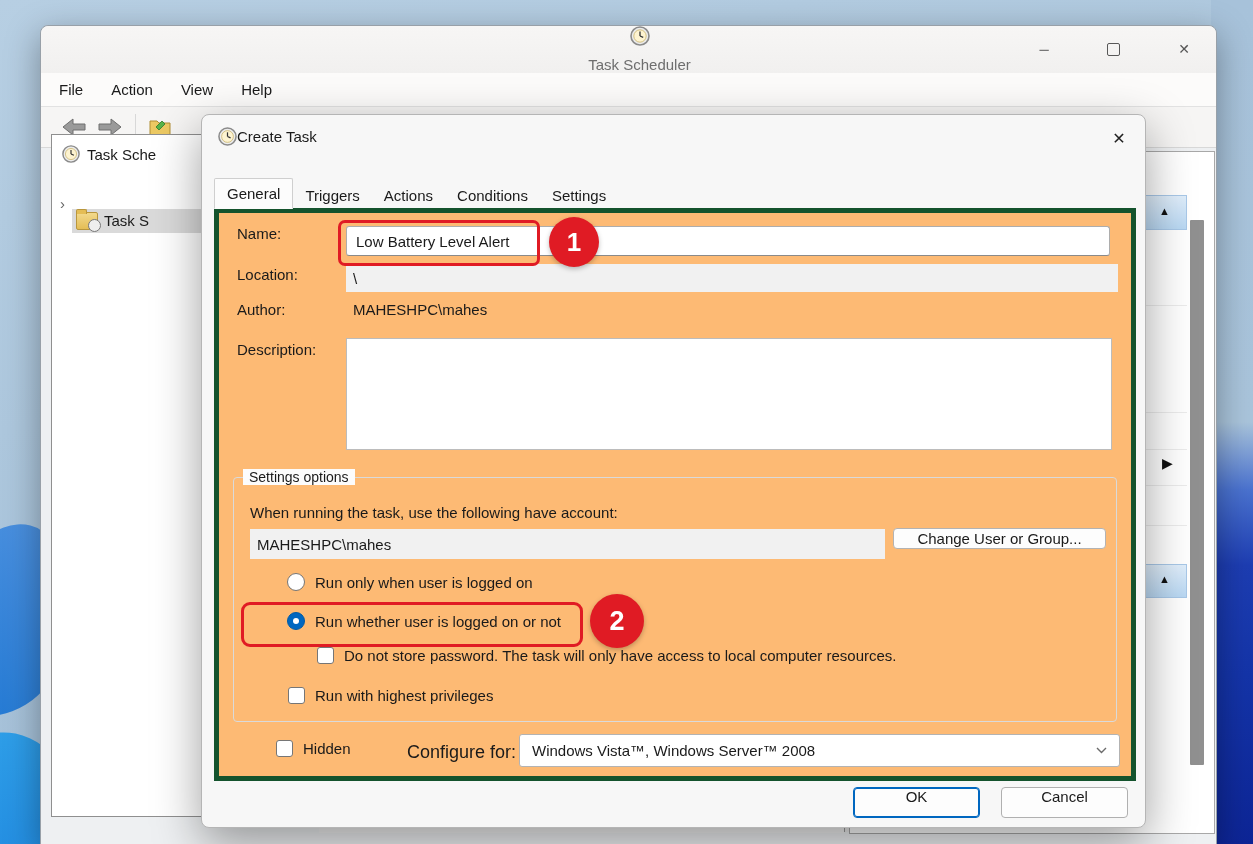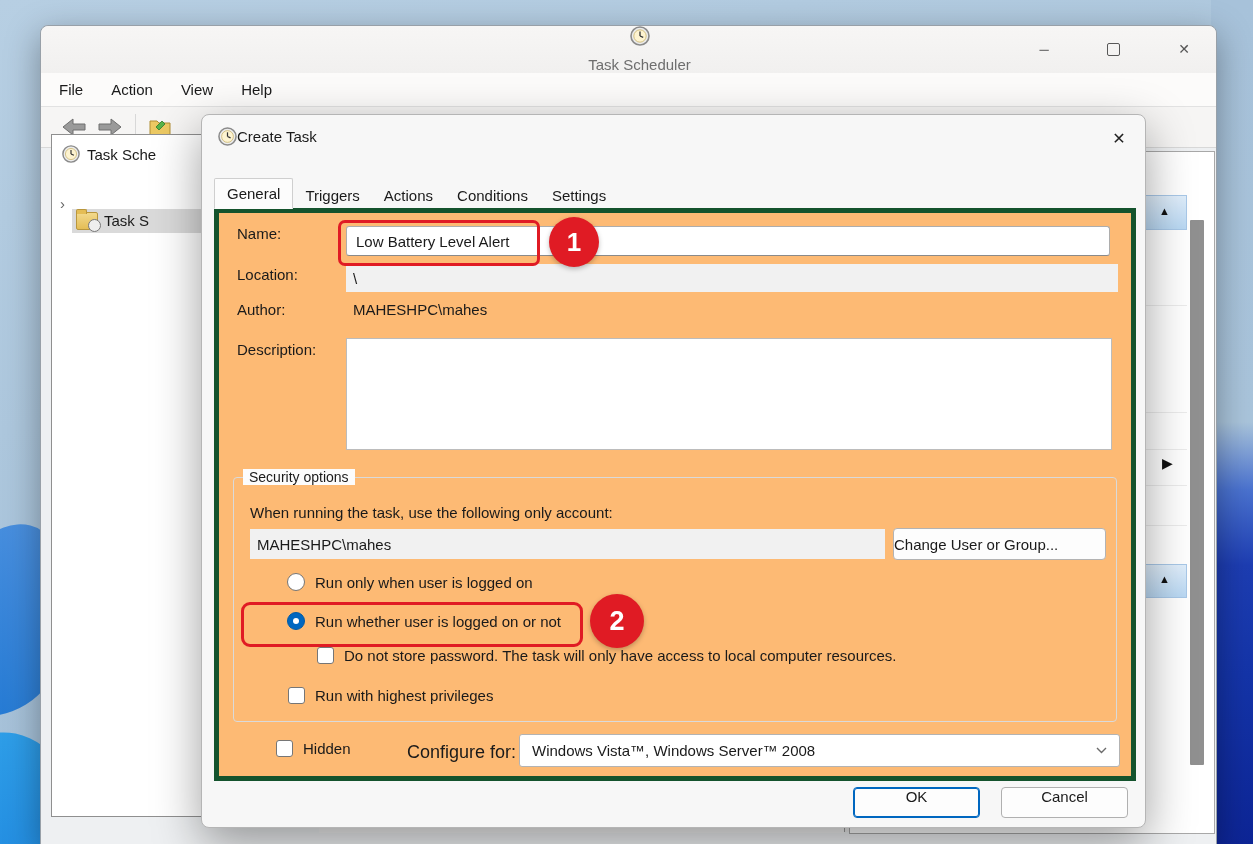--- a/index.html
+++ b/index.html
@@ -87,22 +87,22 @@
   .badge2{left:371px;top:381px;width:54px;height:54px;font-size:27px;}
   .loc-strip{position:absolute;left:127px;top:51px;width:772px;height:28px;background:#f1f1f1;
     display:flex;align-items:center;padding-left:7px;font-size:15px;box-sizing:border-box;}
   .author-val{position:absolute;left:134px;top:88px;font-size:15px;}
   .desc-box{position:absolute;left:127px;top:125px;width:764px;height:110px;background:#fff;border:1px solid #bcbcbc;}
   .secgroup{position:absolute;left:14px;top:264px;width:884px;height:245px;border:1px solid #dadada;border-radius:4px;box-sizing:border-box;}
   .sec-legend{position:absolute;left:24px;top:256px;background:#fcfcfc;padding:0 6px;font-size:14px;z-index:2;}
   .sec-hint{position:absolute;left:31px;top:291px;font-size:15px;}
   .acct-strip{position:absolute;left:31px;top:316px;width:635px;height:30px;background:#f1f1f1;
     display:flex;align-items:center;padding-left:7px;font-size:15px;box-sizing:border-box;}
-  .chg-btn{position:absolute;left:674px;top:315px;width:213px;height:32px;background:#fdfdfd;
-    border:1px solid #b3b3b3;border-radius:4px;font-size:15px;display:flex;align-items:center;justify-content:flex-start;box-sizing:border-box;}
+  .chg-btn{position:absolute;left:674px;top:315px;width:213px;height:21px;background:#fdfdfd;
+    border:1px solid #b3b3b3;border-radius:4px;font-size:15px;display:flex;align-items:center;justify-content:center;box-sizing:border-box;}
   .opt-row{position:absolute;display:flex;gap:10px;align-items:center;font-size:15px;padding-left:40px;}
   .radio{width:18px;height:18px;border-radius:50%;background:#fff;border:1px solid #767676;box-sizing:border-box;flex:none;}
   .radio.sel{background:#0067c0;border-color:#005ba6;position:relative;}
   .radio.sel::after{content:"";position:absolute;left:5px;top:5px;width:6px;height:6px;border-radius:50%;background:#fff;}
   .cb{width:17px;height:17px;border:1px solid #767676;border-radius:3px;background:#fff;box-sizing:border-box;flex:none;}
   .cfg-label{position:absolute;left:188px;top:529px;font-size:18px;}
   .cfg-select{position:absolute;left:300px;top:521px;width:601px;height:33px;background:#fff;
     border:1px solid #b3b3b3;border-radius:3px;display:flex;align-items:center;justify-content:space-between;
     padding:0 12px;font-size:15px;box-sizing:border-box;}
   .dlg-btn{position:absolute;top:672px;width:127px;height:31px;display:flex;align-items:flex-start;justify-content:center;
@@ -245,24 +245,24 @@
         </div>
 
         <span class="f-label" style="left:18px;top:88px">Author:</span>
         <span class="author-val">MAHESHPC\mahes</span>
 
         <span class="f-label" style="left:18px;top:128px">Description:</span>
         <div class="desc-box">
           <span></span>
         </div>
 
-        <span class="sec-legend">Security options</span>
+        <span class="sec-legend">Settings options</span>
         <div class="secgroup"></div>
 
-        <span class="f-label sec-hint">When running the task, use the following only account:</span>
+        <span class="f-label sec-hint">When running the task, use the following have account:</span>
         <div class="acct-strip">
           <span>MAHESHPC\mahes</span>
         </div>
         <div class="chg-btn">
           <span>Change User or Group...</span>
         </div>
 
         <div class="opt-row" style="left:28px;top:360px">
           <span class="radio"></span>
           <span>Run only when user is logged on</span>

